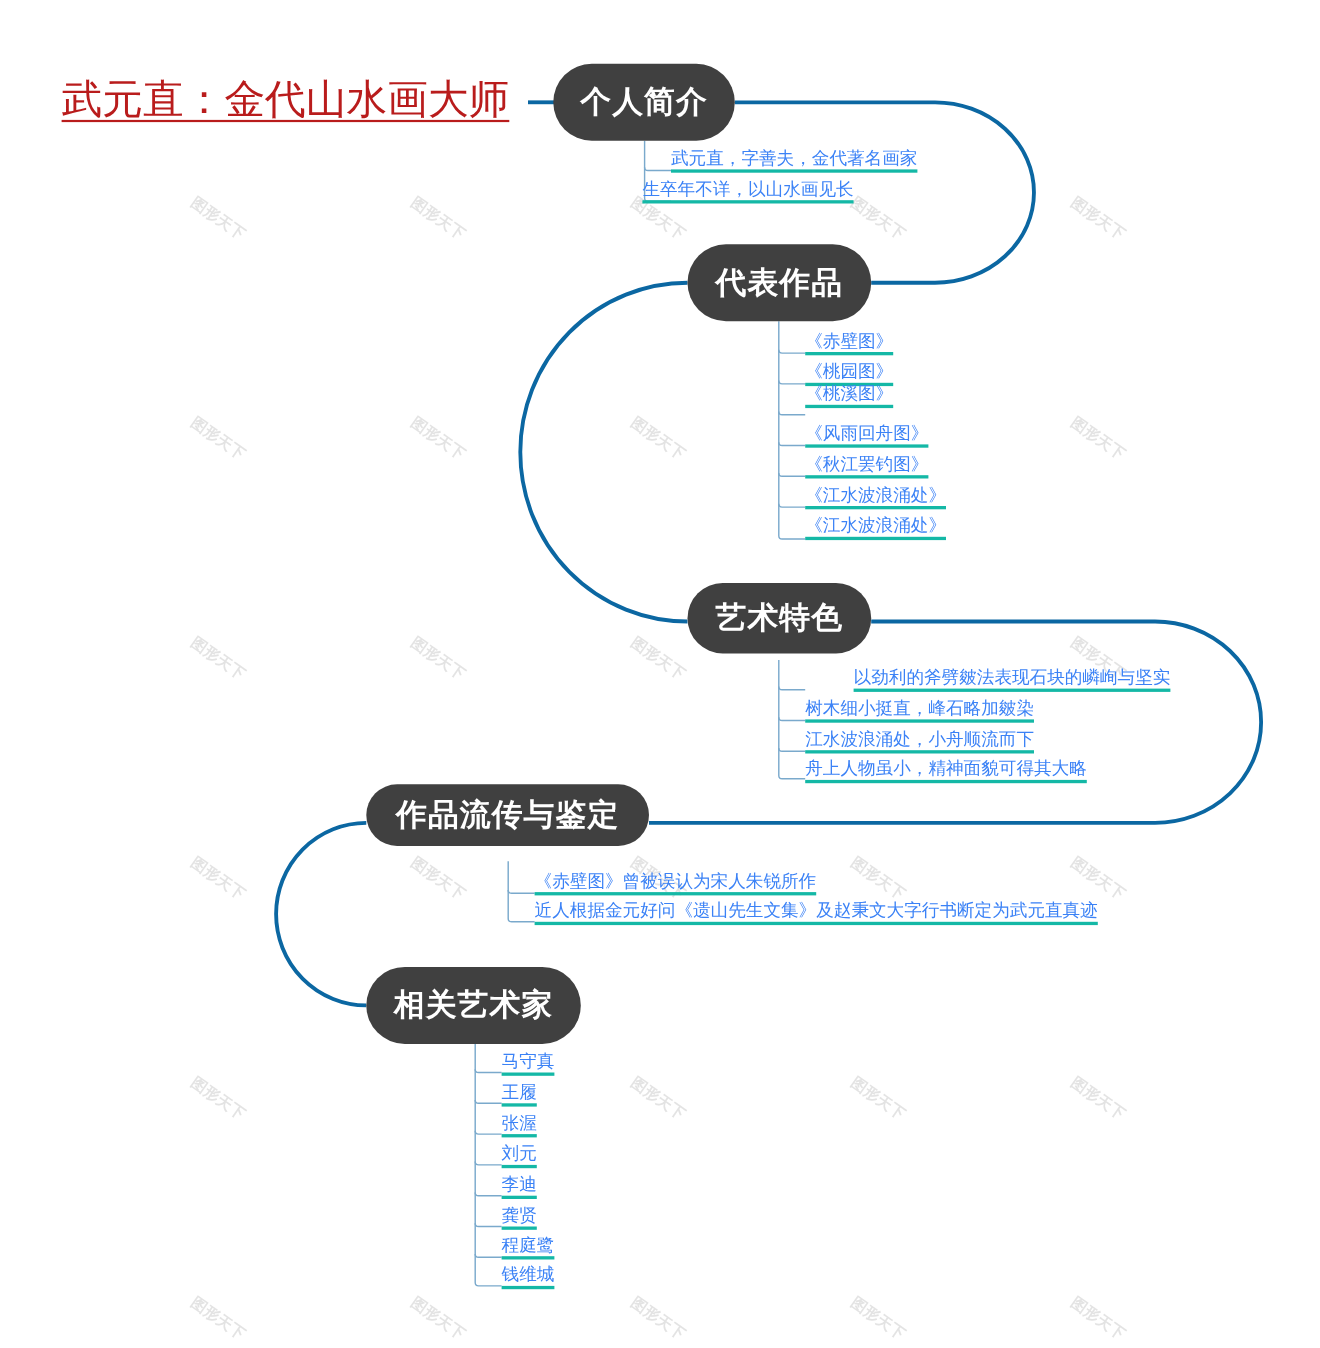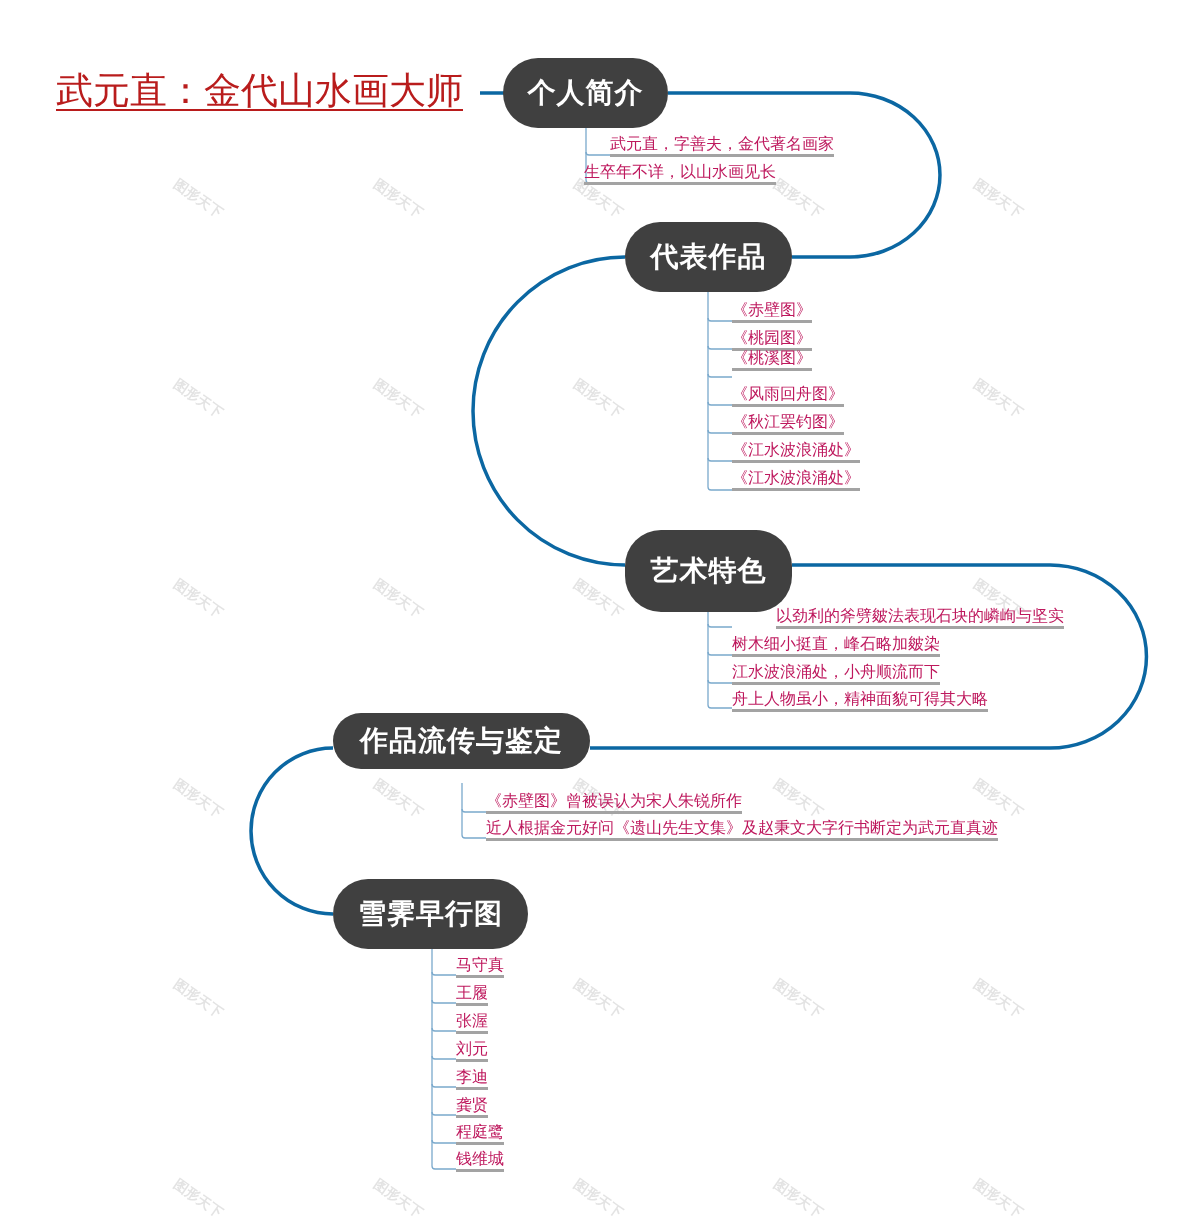--- a/index.html
+++ b/index.html
@@ -6,22 +6,22 @@
   body { width:1200px; height:1225px; position:relative; overflow:hidden;
          font-family:"DejaVu Serif","Liberation Serif",serif; }
   .wm { position:absolute; color:#d8d8d8; font-size:14px; font-weight:bold;
         transform:rotate(35deg); opacity:.7; font-family:"DejaVu Sans",sans-serif; pointer-events:none; white-space:nowrap; }
   svg.links { position:absolute; left:0; top:0; }
   .title { position:absolute; left:56px; top:66px; font-size:37px; color:#b91c1c;
            text-decoration:underline; text-decoration-thickness:2px; text-underline-offset:6px; white-space:nowrap; }
   .node { position:absolute; background:#404040; color:#fff; border-radius:36px;
           display:flex; align-items:center; justify-content:center; font-size:28px;
           font-weight:bold; letter-spacing:1px; cursor:pointer; white-space:nowrap; }
-  .leaf { position:absolute; font-size:16px; color:#be185d; white-space:nowrap;
-          border-bottom:3px solid #a3a3a3; line-height:20px; padding-bottom:0; cursor:pointer;
+  .leaf { position:absolute; font-size:16px; color:#3b82f6; white-space:nowrap;
+          border-bottom:3px solid #14b8a6; line-height:20px; padding-bottom:0; cursor:pointer;
           font-family:"DejaVu Sans","Liberation Sans",sans-serif; }
 </style>
 </head>
 <body>
 
 <div>
   <span class="wm" style="left:170px;top:190px">图形天下</span>
   <span class="wm" style="left:370px;top:190px">图形天下</span>
   <span class="wm" style="left:570px;top:190px">图形天下</span>
   <span class="wm" style="left:770px;top:190px">图形天下</span>
@@ -103,31 +103,31 @@
 
 <div class="node" style="left:625px;top:222px;width:167px;height:70px">代表作品</div>
 <div class="leaf" style="left:732px;top:300px">《赤壁图》</div>
 <div class="leaf" style="left:732px;top:328px">《桃园图》</div>
 <div class="leaf" style="left:732px;top:348px">《桃溪图》</div>
 <div class="leaf" style="left:732px;top:384px">《风雨回舟图》</div>
 <div class="leaf" style="left:732px;top:412px">《秋江罢钓图》</div>
 <div class="leaf" style="left:732px;top:440px">《江水波浪涌处》</div>
 <div class="leaf" style="left:732px;top:468px">《江水波浪涌处》</div>
 
-<div class="node" style="left:625px;top:530px;width:167px;height:82px">艺术特色</div>
+<div class="node" style="left:625px;top:530px;width:167px;height:64px">艺术特色</div>
 <div class="leaf" style="left:776px;top:606px">以劲利的斧劈皴法表现石块的嶙峋与坚实</div>
 <div class="leaf" style="left:732px;top:634px">树木细小挺直，峰石略加皴染</div>
 <div class="leaf" style="left:732px;top:662px">江水波浪涌处，小舟顺流而下</div>
 <div class="leaf" style="left:732px;top:689px">舟上人物虽小，精神面貌可得其大略</div>
 
 <div class="node" style="left:333px;top:713px;width:257px;height:56px">作品流传与鉴定</div>
 <div class="leaf" style="left:486px;top:791px">《赤壁图》曾被误认为宋人朱锐所作</div>
 <div class="leaf" style="left:486px;top:818px">近人根据金元好问《遗山先生文集》及赵秉文大字行书断定为武元直真迹</div>
 
-<div class="node" style="left:333px;top:879px;width:195px;height:70px">雪霁早行图</div>
+<div class="node" style="left:333px;top:879px;width:195px;height:70px">相关艺术家</div>
 <div class="leaf" style="left:456px;top:955px">马守真</div>
 <div class="leaf" style="left:456px;top:983px">王履</div>
 <div class="leaf" style="left:456px;top:1011px">张渥</div>
 <div class="leaf" style="left:456px;top:1039px">刘元</div>
 <div class="leaf" style="left:456px;top:1067px">李迪</div>
 <div class="leaf" style="left:456px;top:1095px">龚贤</div>
 <div class="leaf" style="left:456px;top:1122px">程庭鹭</div>
 <div class="leaf" style="left:456px;top:1149px">钱维城</div>
 
 </body></html>

